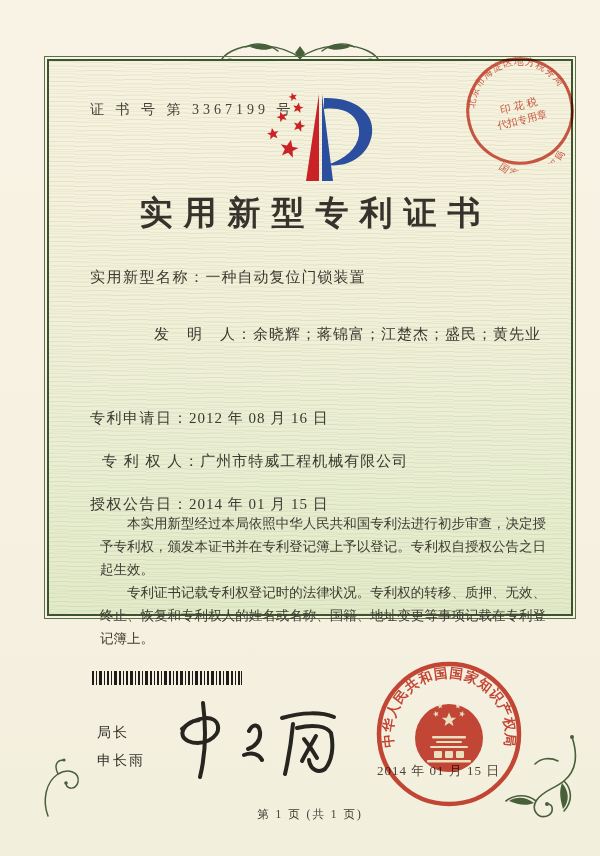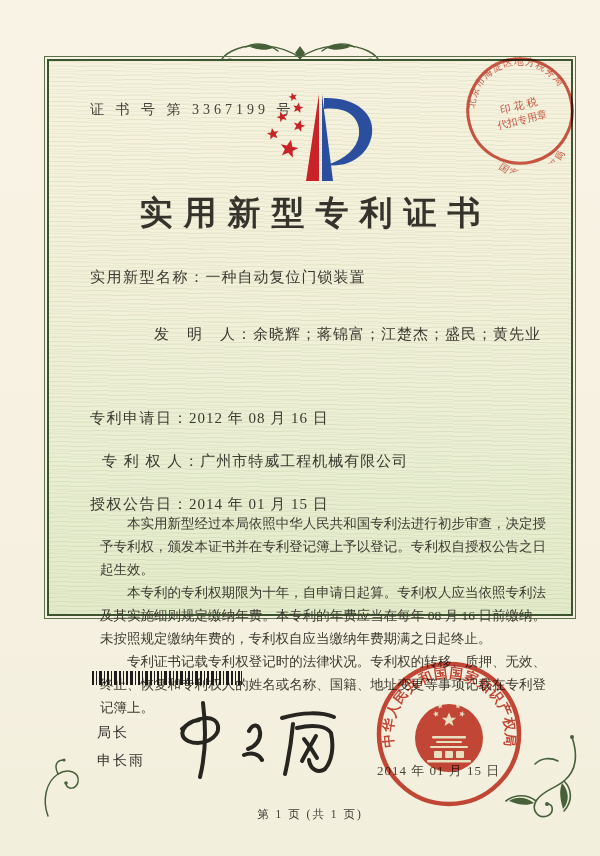--- a/index.html
+++ b/index.html
@@ -123,21 +123,20 @@
       </div>
       <div class="field f4">
         <span class="lbl">专 利 权 人：</span><span>广州市特威工程机械有限公司</span>
       </div>
       <div class="field f5">
         <span class="lbl">授权公告日：</span><span>2014 年 01 月 15 日</span>
       </div>
 
       <div class="body-text">
         <p>本实用新型经过本局依照中华人民共和国专利法进行初步审查，决定授予专利权，颁发本证书并在专利登记簿上予以登记。专利权自授权公告之日起生效。</p>
-        <p>本专利的专利权期限为十年，自申请日起算。专利权人应当依照专利法及其实施细则规定缴纳年费。本专利的年费应当在每年 08 月 16 日前缴纳。未按照规定缴纳年费的，专利权自应当缴纳年费期满之日起终止。</p>
         <p>专利证书记载专利权登记时的法律状况。专利权的转移、质押、无效、终止、恢复和专利权人的姓名或名称、国籍、地址变更等事项记载在专利登记簿上。</p>
       </div>
 
       <svg class="barcode" viewBox="0 0 150 14" preserveAspectRatio="none">
         <g fill="#1d1c1a">
           <rect x="0" width="2" height="14"></rect>
             <rect x="4" width="1" height="14"></rect>
             <rect x="7" width="3" height="14"></rect>
           <rect x="12" width="1" height="14"></rect>
             <rect x="15" width="2" height="14"></rect>

